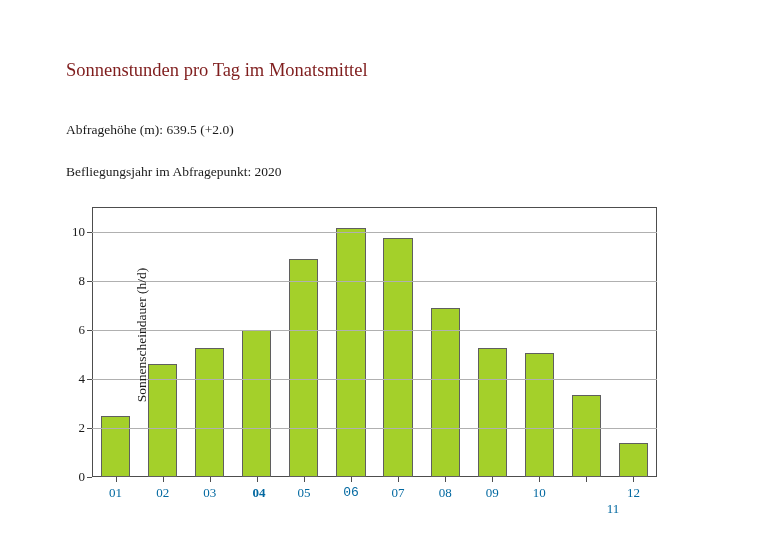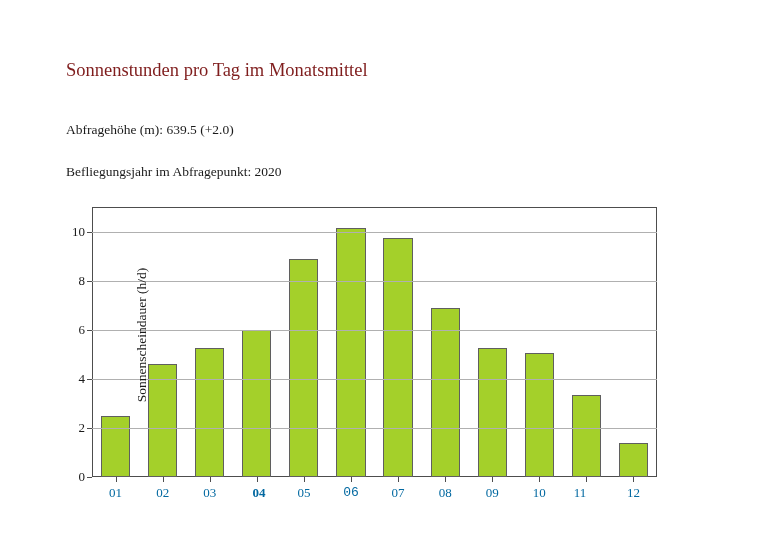--- a/index.html
+++ b/index.html
@@ -203,21 +203,21 @@
         <div class="xtick-label" style="left: 258.958px; font-family: Liberation Mono, monospace;">06</div>
         <div class="xtick-mark" style="left: 306.042px;"></div>
         <div class="xtick-label" style="left: 306.042px;">07</div>
         <div class="xtick-mark" style="left: 353.125px;"></div>
         <div class="xtick-label" style="left: 353.125px;">08</div>
         <div class="xtick-mark" style="left: 400.208px;"></div>
         <div class="xtick-label" style="left: 400.208px;">09</div>
         <div class="xtick-mark" style="left: 447.292px;"></div>
         <div class="xtick-label" style="left: 447.292px;">10</div>
         <div class="xtick-mark" style="left: 494.375px;"></div>
-        <div class="xtick-label" style="left: 488px;">11</div>
+        <div class="xtick-label" style="left: 521px; margin-top: 16px;">11</div>
         <div class="xtick-mark" style="left: 541.458px;"></div>
         <div class="xtick-label" style="left: 541.458px;">12</div>
       </div>
     <div class="yaxis-title">Sonnenscheindauer (h/d)</div>
   </div>
 
 
 </div>
 
 </body></html>

